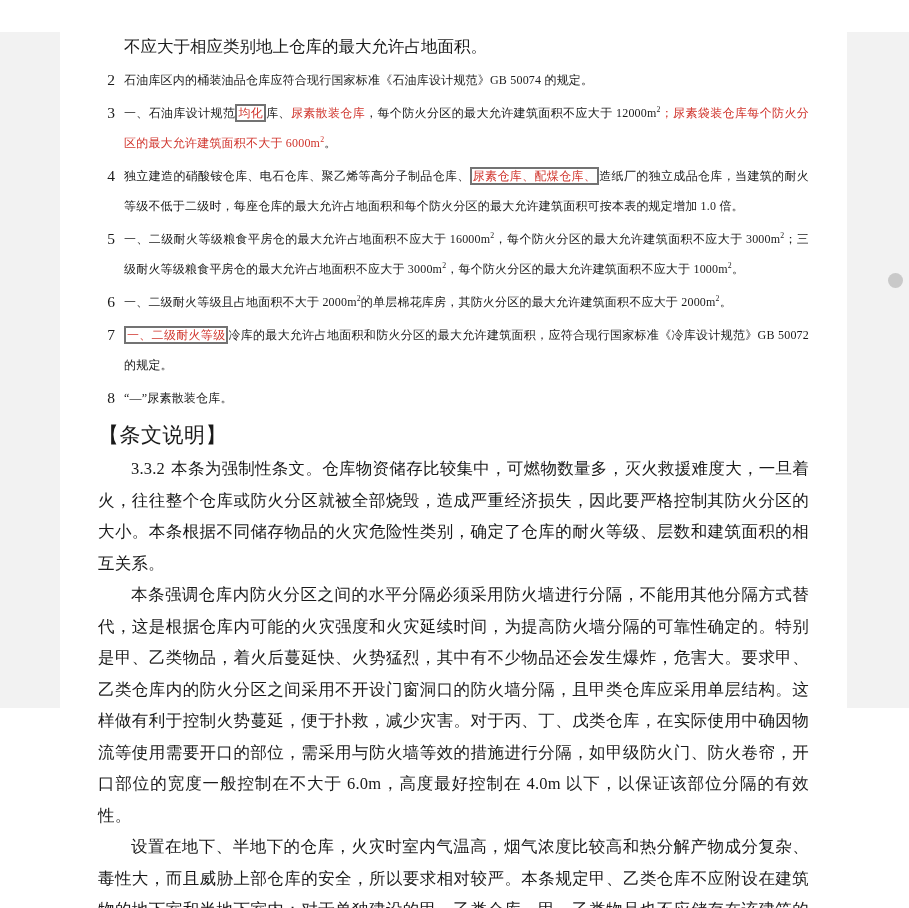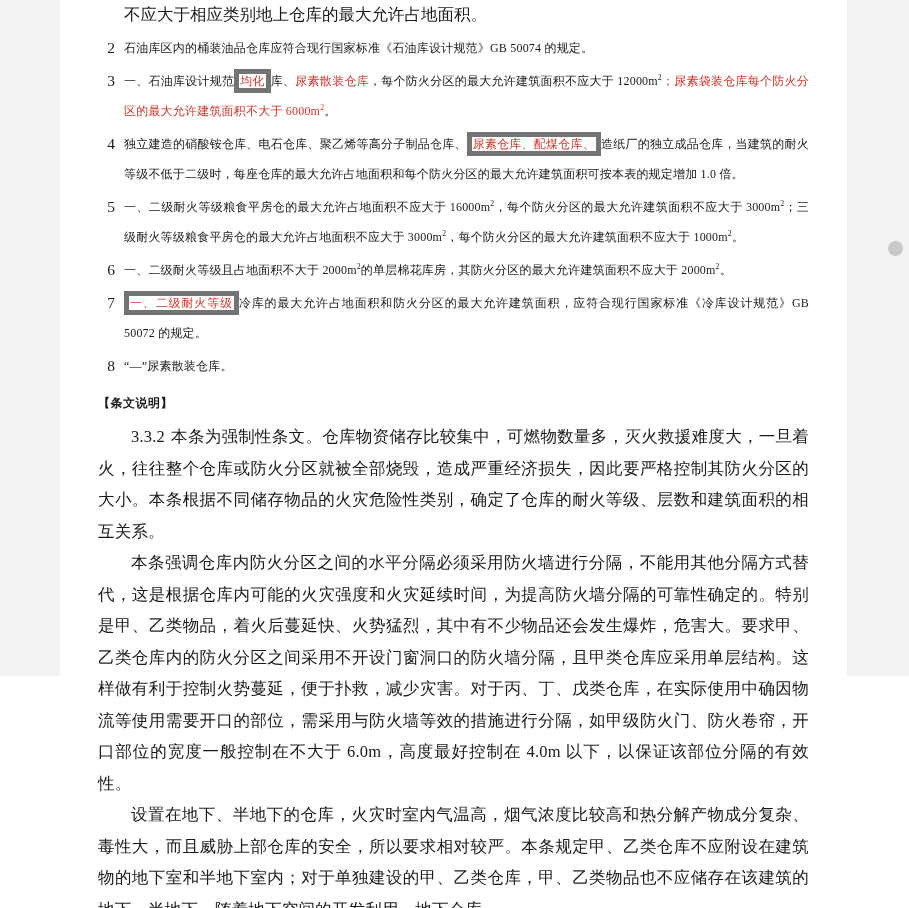--- a/index.html
+++ b/index.html
@@ -12,20 +12,21 @@
     height: 908px;
     overflow: hidden;
     font-family: "Liberation Serif", "DejaVu Serif", serif;
     color: #1a1a1a;
   }
   #page {
     position: relative;
     width: 909px;
     height: 676px;
     background: #ffffff;
+    margin-top: 32px;
   }
   
   .gutter {
     position: absolute;
     top: 0;
     bottom: 0;
     width: 60px;
     background: #f2f2f2;
   }
   .gutter.left { left: 0; }
@@ -69,40 +70,40 @@
   .num-item .body {
     flex: 1;
     font-size: 12px;
     line-height: 30px;
     text-align: justify;
     text-justify: inter-ideograph;
     letter-spacing: 0.2px;
   }
   .hl-box {
     color: #d0342c;
-    border: 5px solid #737373;
+    border: 2px solid #737373;
     padding: 0 1px;
   }
   .red {
     color: #d0342c;
   }
   .red-u {
     color: #d0342c;
     text-decoration-color: #d0342c;
   }
   sup {
     font-size: 0.65em;
     vertical-align: super;
     line-height: 0;
   }
 
   
   .sec-head {
-    font-size: 12px;
-    font-weight: bold;
+    font-size: 21px;
+    font-weight: normal;
     line-height: 32px;
     margin: 6px 0 2px 0;
     letter-spacing: 0.5px;
   }
   p.para {
     font-size: 16.5px;
     line-height: 31.5px;
     margin: 0;
     text-align: justify;
     text-justify: inter-ideograph;

